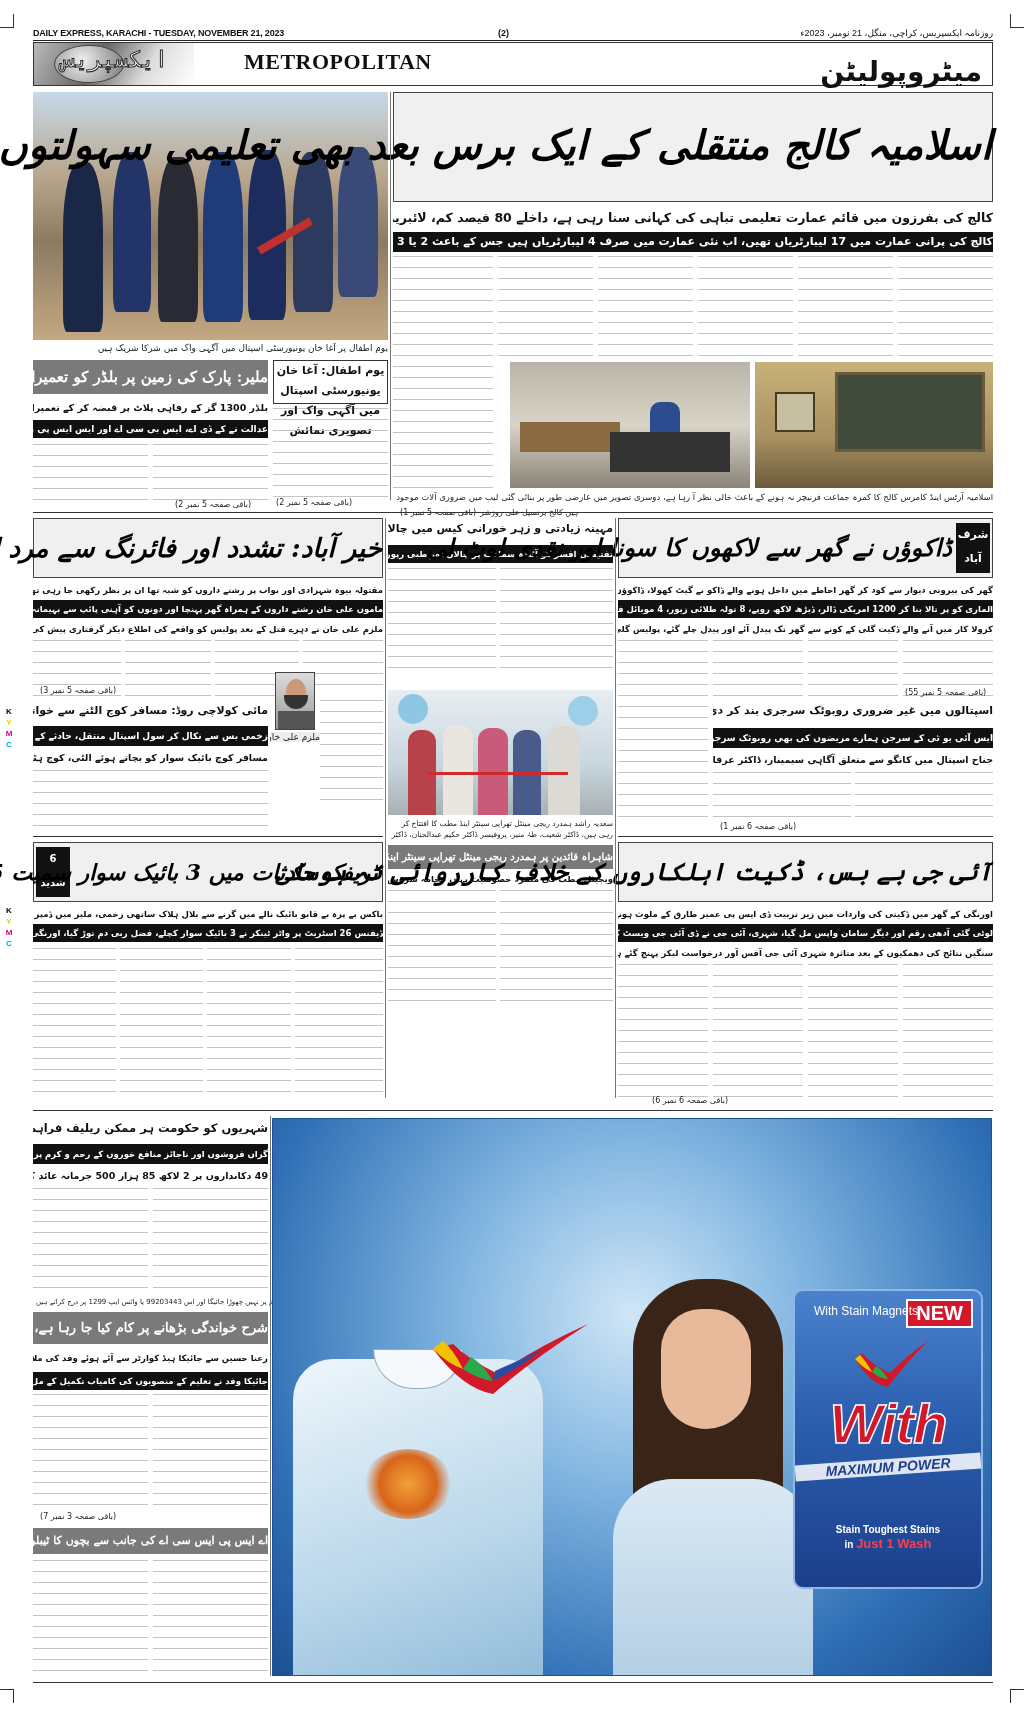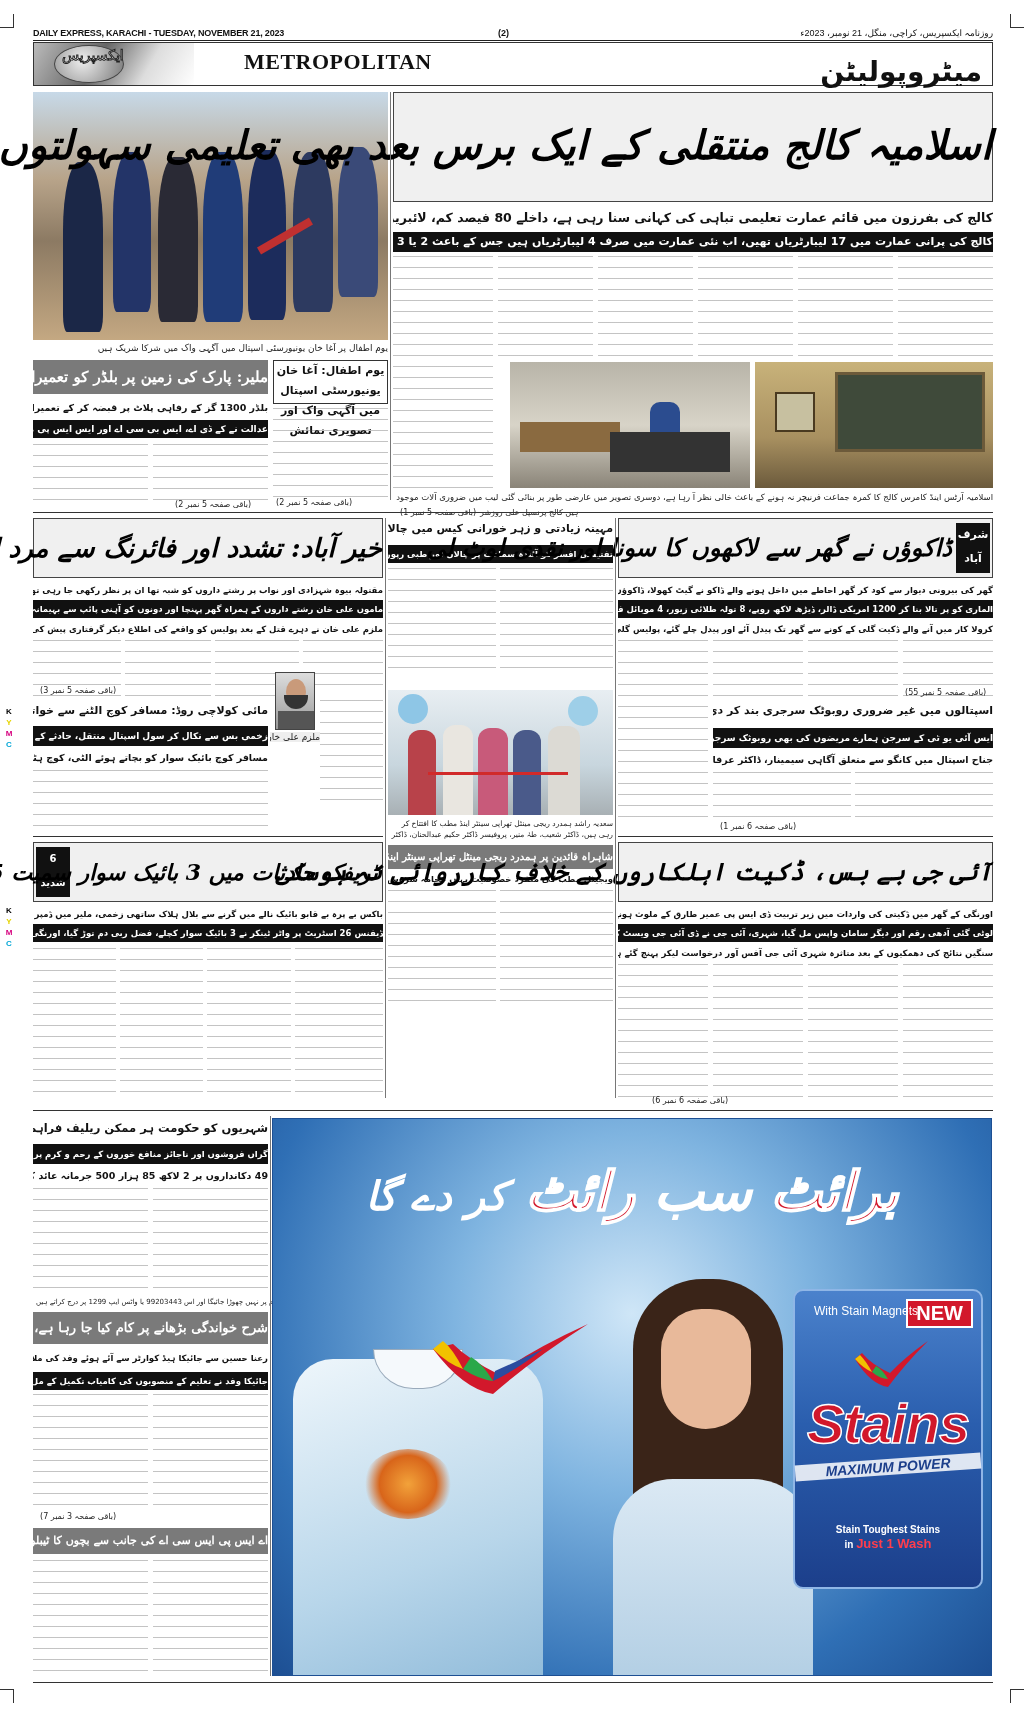--- a/index.html
+++ b/index.html
@@ -7,21 +7,21 @@
   body { position: relative; font-family: "DejaVu Sans", sans-serif; color: #111; }
   .crop { position: absolute; width: 14px; height: 14px; border-color: #333; border-style: solid; }
   .topline { position: absolute; left: 33px; top: 28px; width: 960px; font-size: 9px; font-family: "Liberation Sans", sans-serif; }
   .topline .l { position: absolute; left: 0; top: 0; font-weight: bold; letter-spacing: -0.2px; }
   .topline .c { position: absolute; left: 465px; top: 0; font-weight: bold; }
   .topline .r { position: absolute; right: 0; top: 0; direction: rtl; }
   .rule { position: absolute; background: #222; }
   .masthead { position: absolute; left: 33px; top: 42px; width: 960px; height: 44px; border: 1px solid #333; background: #fff; }
   .logo { position: absolute; left: 0; top: 0; width: 160px; height: 42px; background: linear-gradient(120deg,#bbb 0%,#666 40%,#ddd 70%,#fff 100%); overflow: hidden; }
   .logo .globe { position: absolute; left: 20px; top: 2px; width: 70px; height: 38px; border-radius: 50%; background: radial-gradient(circle at 40% 40%, #eee, #777); border: 1px solid #444; }
-  .logo .logotext { position: absolute; left: 28px; top: 4px; font-size: 14px; color: #fff; -webkit-text-stroke: 1px #222; font-family: Liberation Serif, serif; direction: rtl; }
+  .logo .logotext { position: absolute; left: 28px; top: 4px; font-size: 22px; color: #fff; -webkit-text-stroke: 1px #222; font-family: Liberation Mono, monospace; direction: rtl; }
   .mast-en { position: absolute; left: 210px; top: 6px; font-family: "Liberation Serif", serif; font-size: 22px; font-weight: bold; letter-spacing: 0.5px; }
   .mast-ur { position: absolute; right: 10px; top: 12px; font-size: 28px; font-weight: bold; direction: rtl; font-family: "DejaVu Sans", sans-serif; }
   .photo { position: absolute; overflow: hidden; }
   .photo-walk { background: linear-gradient(180deg,#c7d9e8 0%,#b8a48a 35%,#8c7a63 60%,#c4a882 100%); }
   .photo-walk .p { position: absolute; border-radius: 40% 40% 10% 10%; }
   .bigbox { position: absolute; border: 1px solid #444; background: #f0f0f0; }
   .headline-xl { font-family: "DejaVu Serif", serif; font-weight: bold; font-style: italic; direction: rtl; text-align: center; color: #000; }
   .text-col { position: absolute; font-size: 8px; line-height: 11px; color: #333; direction: rtl; text-align: justify; overflow: hidden; }
   .blackbar { position: absolute; background: #111; color: #fff; direction: rtl; text-align: center; font-weight: bold; font-size: 12px; line-height: 20px; white-space: nowrap; overflow: hidden; }
   .greybar { position: absolute; background: #7a7a7a; color: #fff; direction: rtl; text-align: center; font-weight: bold; white-space: nowrap; overflow: hidden; font-family: "DejaVu Serif", serif; }
@@ -251,26 +251,20 @@
 <div class="greybar" style="left:33px;top:1528px;width:235px;height:26px;font-size:11px;line-height:26px;">اے ایس پی ایس سی اے کی جانب سے بچوں کا ٹیبلو شو</div>
 <div class="text-col gline" style="left:153px;top:1560px;width:115px;height:116px;"></div>
 <div class="text-col gline" style="left:33px;top:1560px;width:115px;height:116px;"></div>
 
 <div class="vline" style="left:390px;top:92px;height:408px;"></div>
 <div class="vline" style="left:615px;top:518px;height:580px;"></div>
 <div class="vline" style="left:385px;top:518px;height:580px;"></div>
 <div class="vline" style="left:270px;top:1116px;height:560px;"></div>
 
 <div class="ad">
-  <div class="ad-tag">
-    <span class="red">برائٹ</span>
-    <span class="white">سب</span>
-    <span class="red">رائٹ</span>
-    <span class="white" style="font-size:40px;">کر دے گا</span>
-  </div>
   <div class="shirt">
     <div class="collar"></div>
     <div class="stain"></div>
   </div>
   <svg class="swoosh" viewBox="0 0 170 80">
     <path d="M10 30 Q40 70 70 75 Q110 40 165 5 Q110 30 75 55 Q45 40 30 25 Z" fill="#d2182b"></path>
     <path d="M10 30 Q25 45 40 50 Q30 30 20 22 Z" fill="#f2c200"></path>
     <path d="M40 50 Q55 60 70 62 Q60 45 48 38 Z" fill="#2aa84a"></path>
     <path d="M70 62 Q95 50 120 30 Q95 42 72 52 Z" fill="#2b4c9f"></path>
   </svg>
@@ -280,21 +274,21 @@
     <div class="face"></div>
   </div>
   <div class="pack">
     <div class="new">NEW</div>
     <div class="magnets">With Stain Magnets</div>
     <svg viewBox="0 0 80 50" style="position:absolute;left:55px;top:48px;width:80px;height:50px;">
       <path d="M5 20 Q20 45 38 48 Q55 25 78 2 Q55 18 40 34 Q22 26 12 14 Z" fill="#d2182b"></path>
       <path d="M5 20 Q14 30 22 33 Q16 22 10 16 Z" fill="#f2c200"></path>
       <path d="M22 33 Q30 40 38 40 Q32 30 26 27 Z" fill="#2aa84a"></path>
     </svg>
-    <div class="brite">Stains</div>
+    <div class="brite">With</div>
     <div class="maxp">MAXIMUM POWER</div>
     <div class="lifts">
       <div>Stain Toughest Stains</div>
       <div><span>in</span> <span class="red">Just 1 Wash</span></div>
     </div>
   </div>
 </div>
 
 <div class="hline" style="left:33px;top:1682px;width:960px;background:#333;"></div>
 

